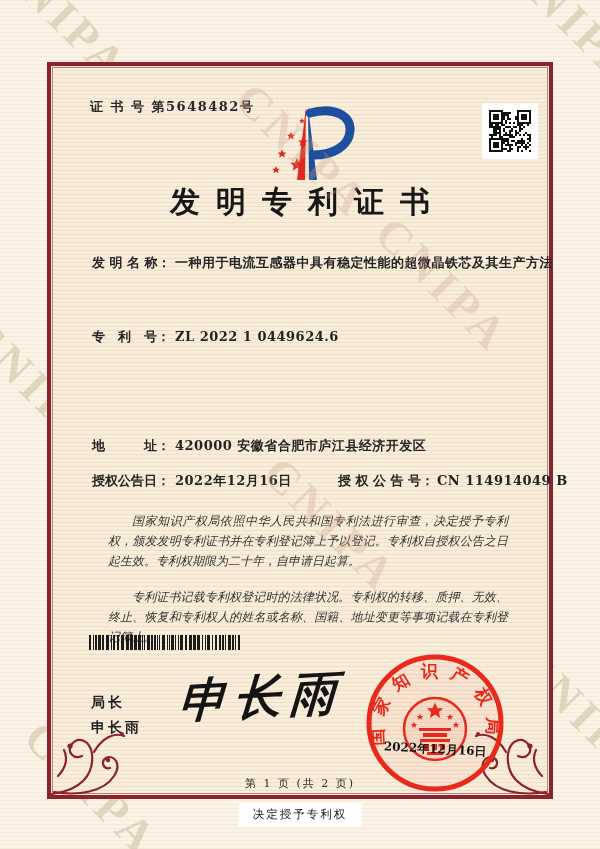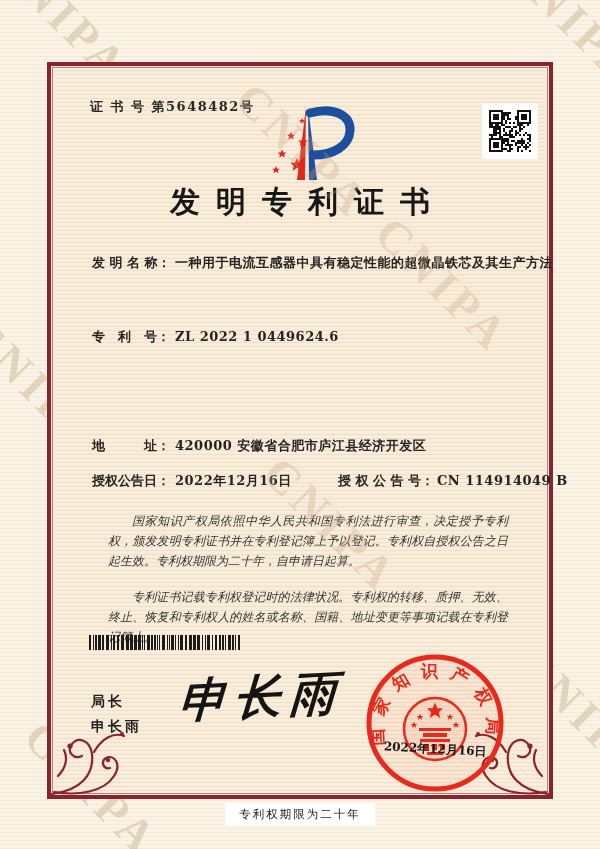--- a/index.html
+++ b/index.html
@@ -42,21 +42,21 @@
   .row .pair2{margin-left:46px;}
   
   .law{position:absolute;left:41px;top:430px;width:432px;font-size:12px;line-height:20px;
     color:#333;text-align:justify;font-style:italic;}
   .law p{margin:16px;text-indent:2em;font-family:Liberation Mono, monospace;}
   
   .barcode{position:absolute;left:38px;top:569px;width:156px;height:15px;display:flex;align-items:stretch;}
   .barcode i{display:block;height:100%;}
   .barcode i.b{background:#1b1b1b;}
   
-  .official{position:absolute;left:40px;top:624px;font-family:Liberation Mono, monospace;
+  .official{position:absolute;left:40px;top:624px;font-family:Liberation Sans, sans-serif;
     font-weight:bold;font-size:14px;letter-spacing:3px;line-height:25px;color:#222;}
   .autograph{position:absolute;left:128px;top:600px;font-size:47px;font-weight:bold;font-style:italic;
     letter-spacing:8px;color:#141414;transform:rotate(-3deg) skewX(-6deg);}
   .seal{position:absolute;left:313px;top:586px;width:142px;height:142px;z-index:3;}
   .page-no{position:absolute;left:0;top:710px;width:100%;text-align:center;font-size:11px;letter-spacing:2px;color:#2b2b2b;}
   .flourish{position:absolute;bottom:-3px;width:78px;height:100px;z-index:2;}
   .flourish.fl{left:-3px;}
   .flourish.fr{right:-3px;transform:scaleX(-1);}
   
   .note-box{position:absolute;left:50%;top:803px;transform:translateX(-50%);
@@ -678,20 +678,21 @@
       <rect x="59" y="81" width="24" height="4"></rect>
       <rect x="56" y="87" width="30" height="3"></rect>
       <rect x="60" y="92" width="5" height="6"></rect>
       <rect x="68" y="92" width="5" height="6"></rect>
       <rect x="76" y="92" width="5" height="6"></rect>
       <rect x="63" y="100" width="16" height="3"></rect>
     </g>
     <text x="71" y="101" text-anchor="middle" font-size="12" font-weight="bold" fill="#161616" transform="rotate(3 71 101)" font-family="'DejaVu Serif',serif">2022年12月16日</text>
   </svg>
 
+  <div class="page-no">第 1 页 (共 2 页)</div>
 
   <svg class="flourish fl" viewBox="0 0 78 100">
     <g stroke="#8b222c" fill="none" stroke-width="2.2" stroke-linecap="round">
       <path d="M4 96 C34 92 46 76 44 56 C42 42 30 38 24 46 C18 54 26 62 34 58"></path>
       <path d="M6 94 C30 98 56 94 66 78 C74 66 66 56 58 60 C52 64 56 72 62 70"></path>
       <path d="M46 54 C54 40 66 34 76 38"></path>
       <path d="M10 78 C18 70 20 60 16 52"></path>
       <circle cx="22" cy="48" r="2.6" fill="#8b222c" stroke="none"></circle>
       <circle cx="60" cy="62" r="2.2" fill="#8b222c" stroke="none"></circle>
       <circle cx="74" cy="36" r="2.0" fill="#8b222c" stroke="none"></circle>
@@ -704,13 +705,13 @@
       <path d="M46 54 C54 40 66 34 76 38"></path>
       <path d="M10 78 C18 70 20 60 16 52"></path>
       <circle cx="22" cy="48" r="2.6" fill="#8b222c" stroke="none"></circle>
       <circle cx="60" cy="62" r="2.2" fill="#8b222c" stroke="none"></circle>
       <circle cx="74" cy="36" r="2.0" fill="#8b222c" stroke="none"></circle>
     </g>
   </svg>
 
 </div>
 
-<div class="note-box">专利权期限为二十年</div>
+<div class="note-box">决定授予专利权</div>
 
 </body></html>

